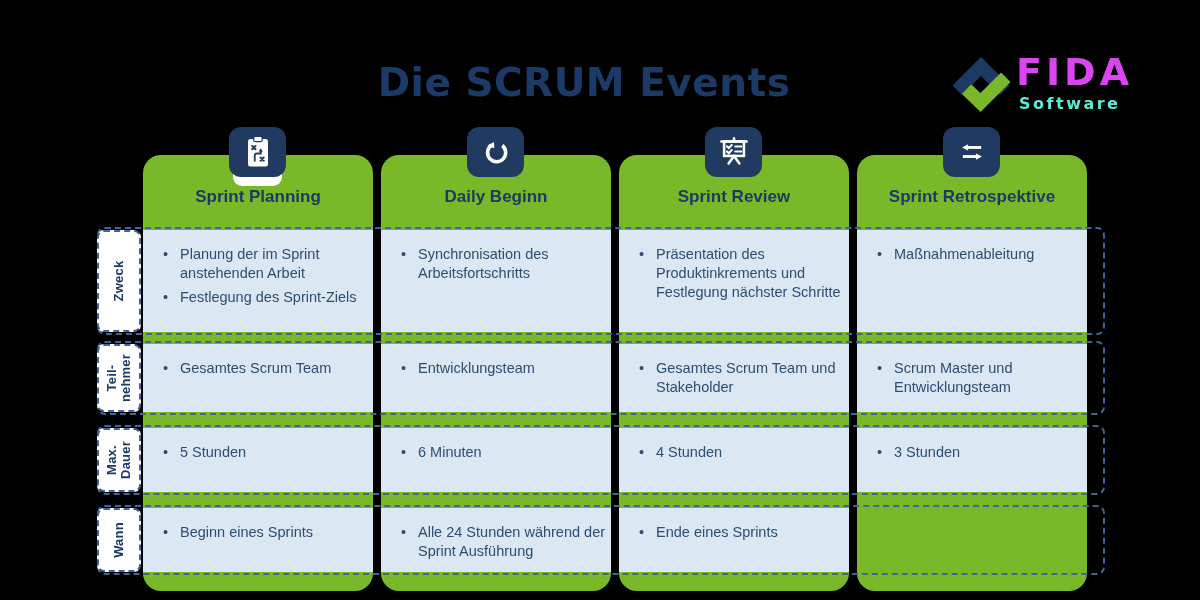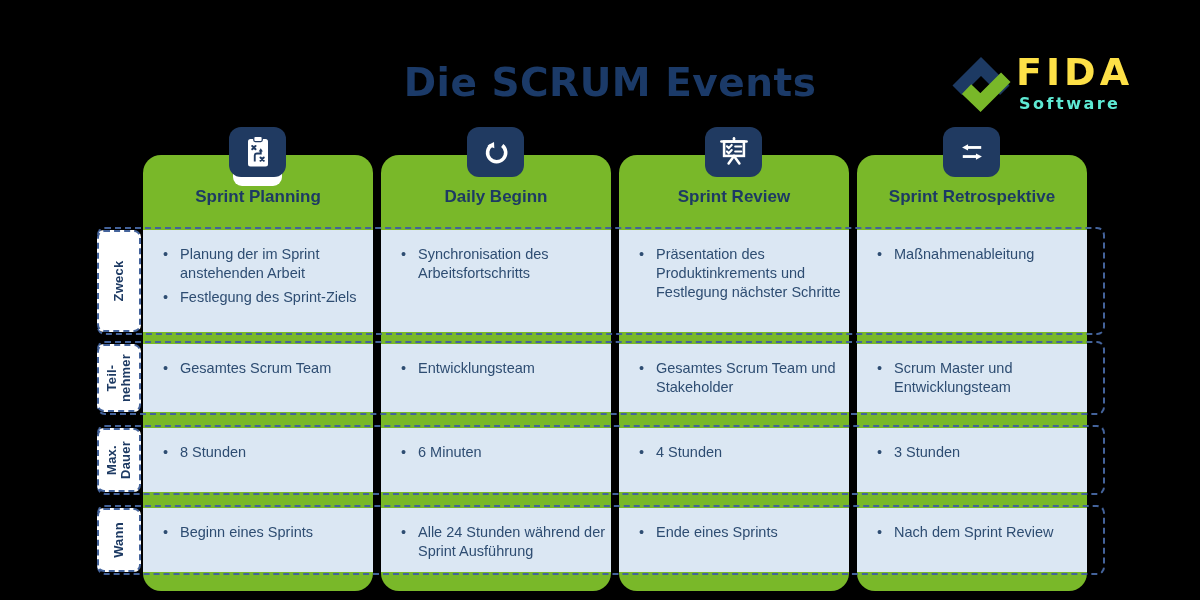--- a/index.html
+++ b/index.html
@@ -1,27 +1,27 @@
 <!DOCTYPE html>
 <html><head>
 <meta charset="utf-8">
 <style>
   html,body{margin:0;padding:0;background:#000;}
   .canvas{position:relative;width:1200px;height:600px;background:#000;overflow:hidden;
           font-family:"Liberation Sans",sans-serif;}
 
   
   .main-title{position:absolute;left:0;top:60px;width:1168px;text-align:center;
-    font-family:"DejaVu Sans",sans-serif;font-weight:bold;font-size:39px;color:#1b3a68;letter-spacing:.5px;padding-left:26px;}
+    font-family:"DejaVu Sans",sans-serif;font-weight:bold;font-size:39px;color:#1b3a68;letter-spacing:.5px;}
 
   
   .logo{position:absolute;right:40px;top:50px;width:210px;height:72px;}
   .logo-icon{position:absolute;left:0;top:2px;}
   .logo-name{position:absolute;left:66px;top:0;font-family:"DejaVu Sans",sans-serif;
-    font-weight:bold;font-size:38px;color:#fde047;letter-spacing:4px;}
+    font-weight:bold;font-size:38px;color:#d946ef;letter-spacing:4px;}
   .logo-sub{position:absolute;left:69px;top:44px;font-family:"DejaVu Sans",sans-serif;
     font-weight:bold;font-size:16px;color:#5eead4;letter-spacing:2.5px;}
 
   
   .gcol{position:absolute;top:155px;height:436px;width:230px;background:#79b829;
         border-radius:18px;z-index:1;}
   .gcol1{left:143px}.gcol2{left:381px}.gcol3{left:619px}.gcol4{left:857px}
   .gcol-title{position:absolute;top:14px;left:0;width:100%;height:56px;display:flex;
     align-items:center;justify-content:center;font-size:17px;font-weight:bold;color:#1d3a63;}
 
@@ -175,21 +175,21 @@
     </div>
   </div>
 
   <div class="band band3">
     <div class="row-label">
       <span>Max.
 Dauer</span>
     </div>
     <div class="cell cc0">
       <ul class="cell-list">
-          <li>8 Stunden</li>
+          <li>5 Stunden</li>
         </ul>
     </div>
     <div class="cell cc1">
       <ul class="cell-list">
           <li>6 Minuten</li>
         </ul>
     </div>
     <div class="cell cc2">
       <ul class="cell-list">
           <li>4 Stunden</li>
@@ -214,20 +214,15 @@
     <div class="cell cc1">
       <ul class="cell-list">
           <li>Alle 24 Stunden während der Sprint Ausführung</li>
         </ul>
     </div>
     <div class="cell cc2">
       <ul class="cell-list">
           <li>Ende eines Sprints</li>
         </ul>
     </div>
-    <div class="cell cc3">
-      <ul class="cell-list">
-          <li>Nach dem Sprint Review</li>
-        </ul>
-    </div>
   </div>
 
 </div>
 
 </body></html>

